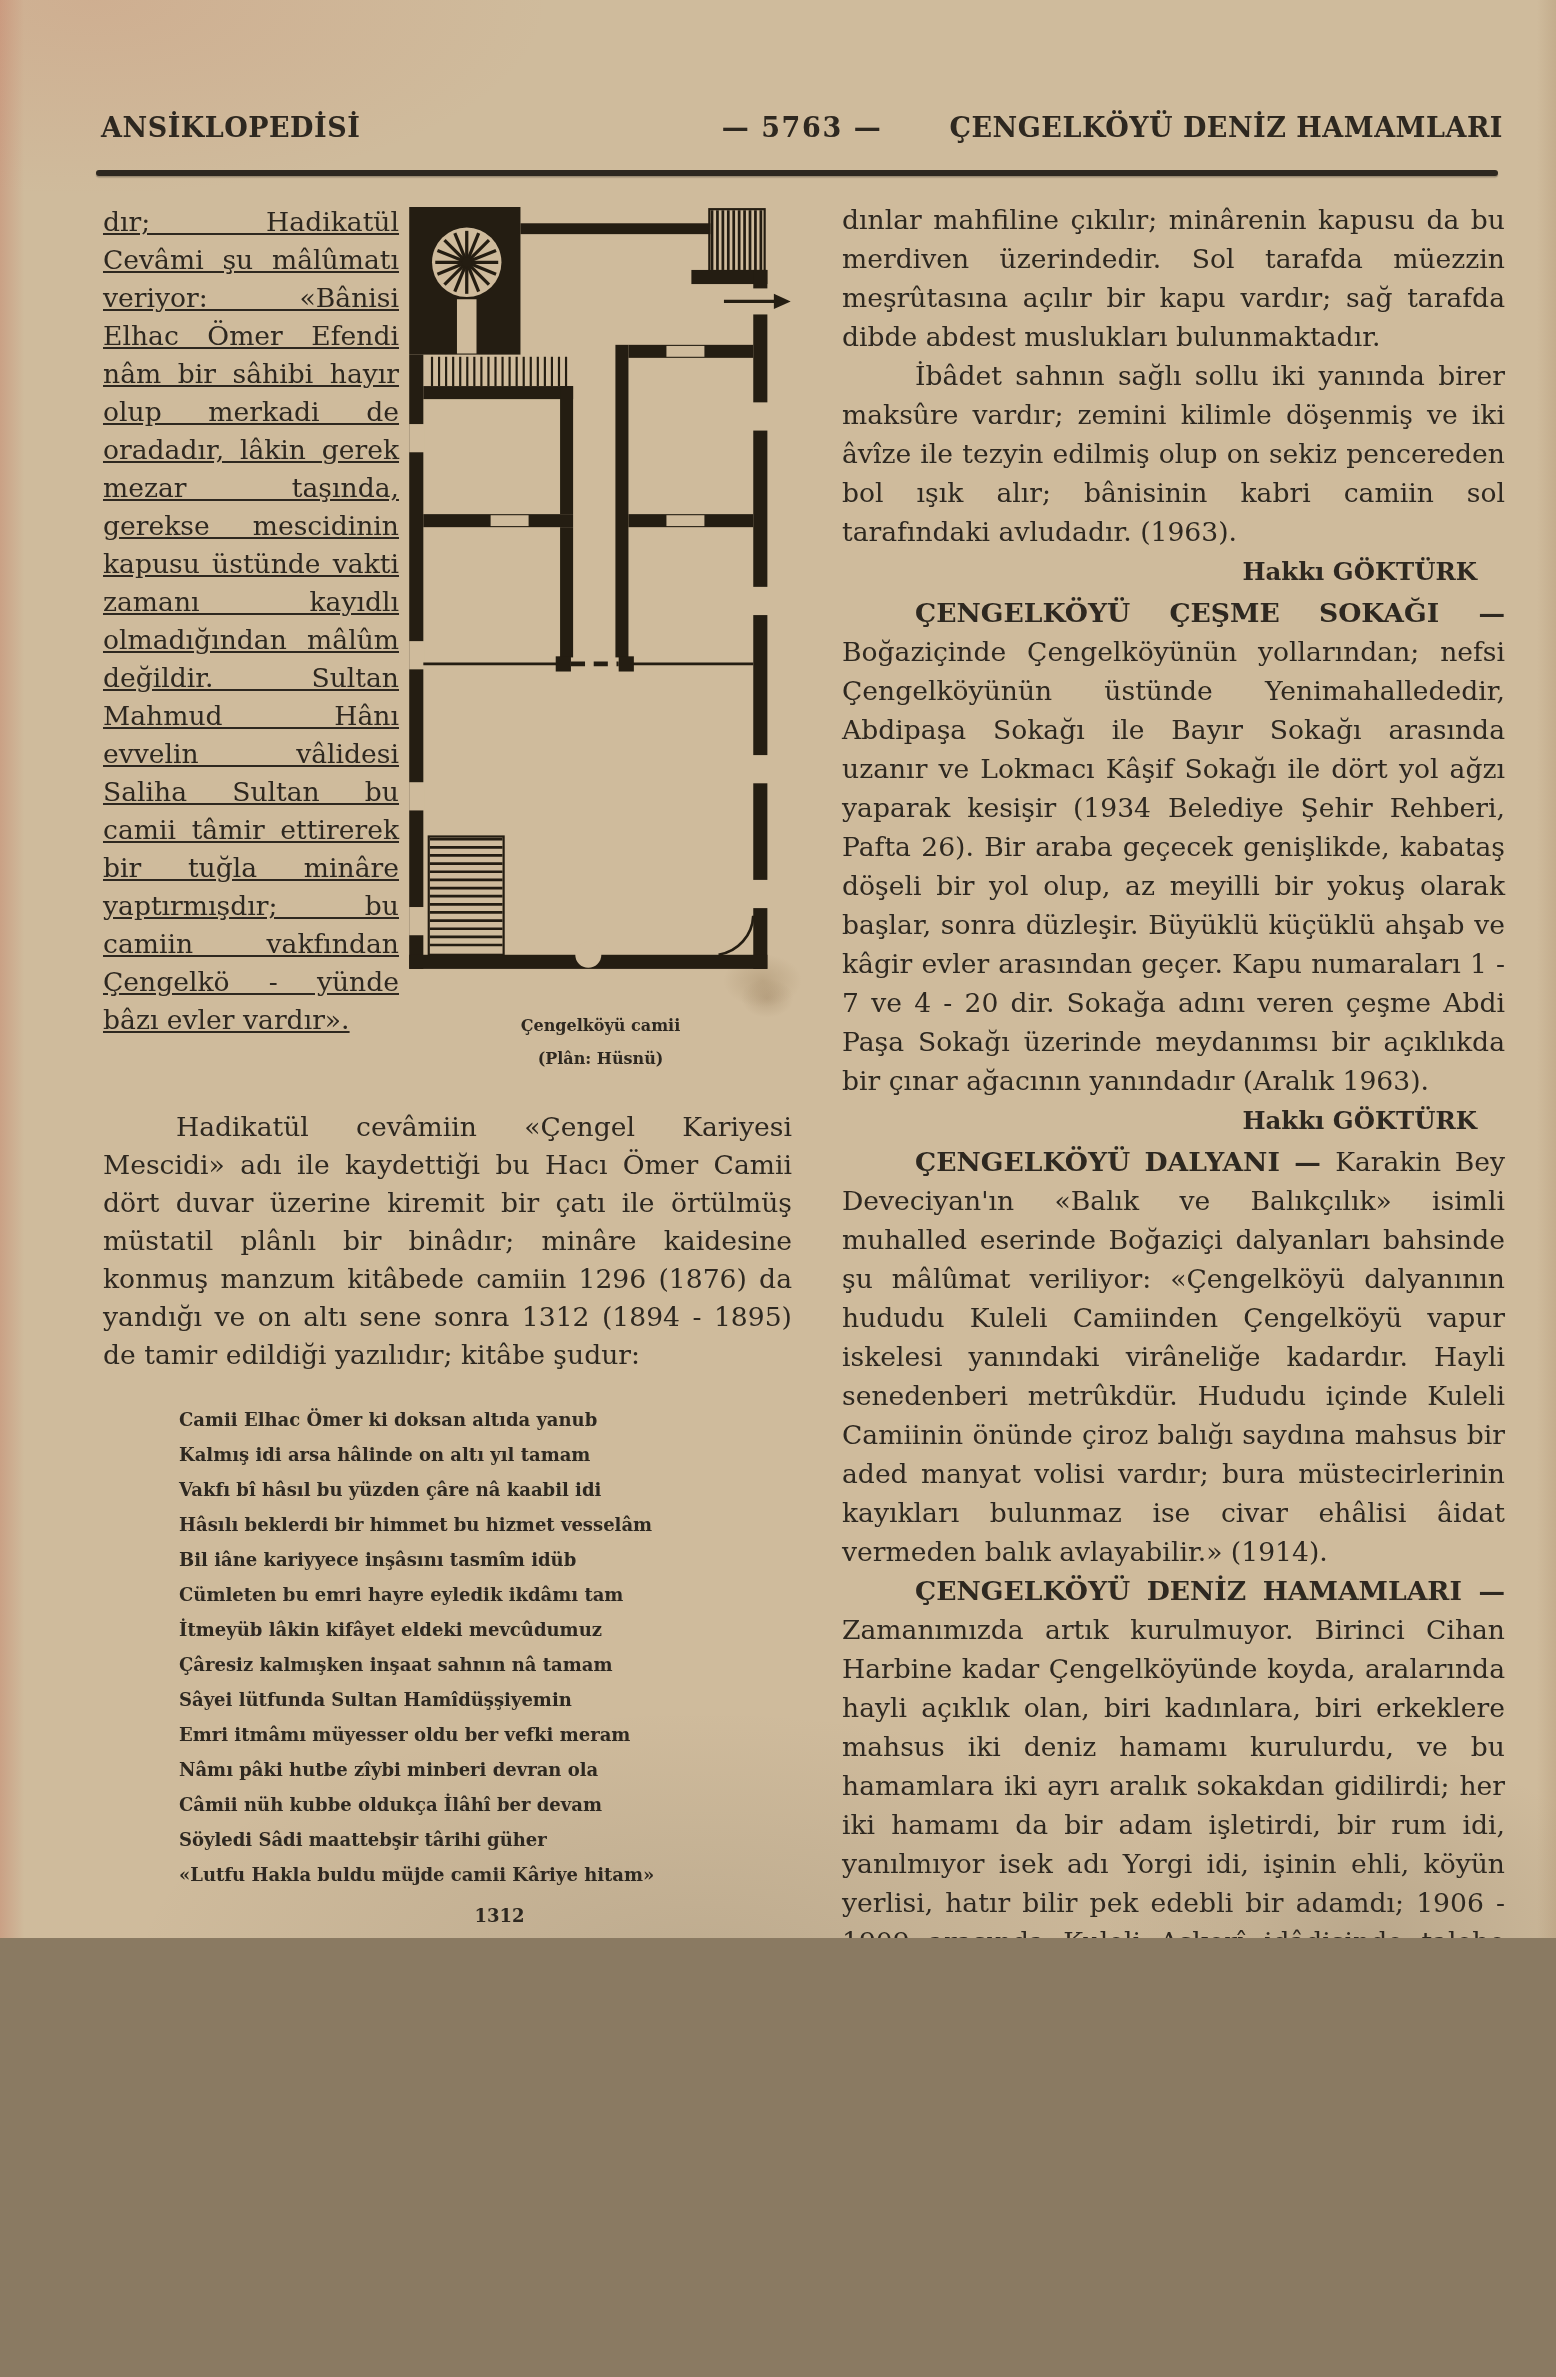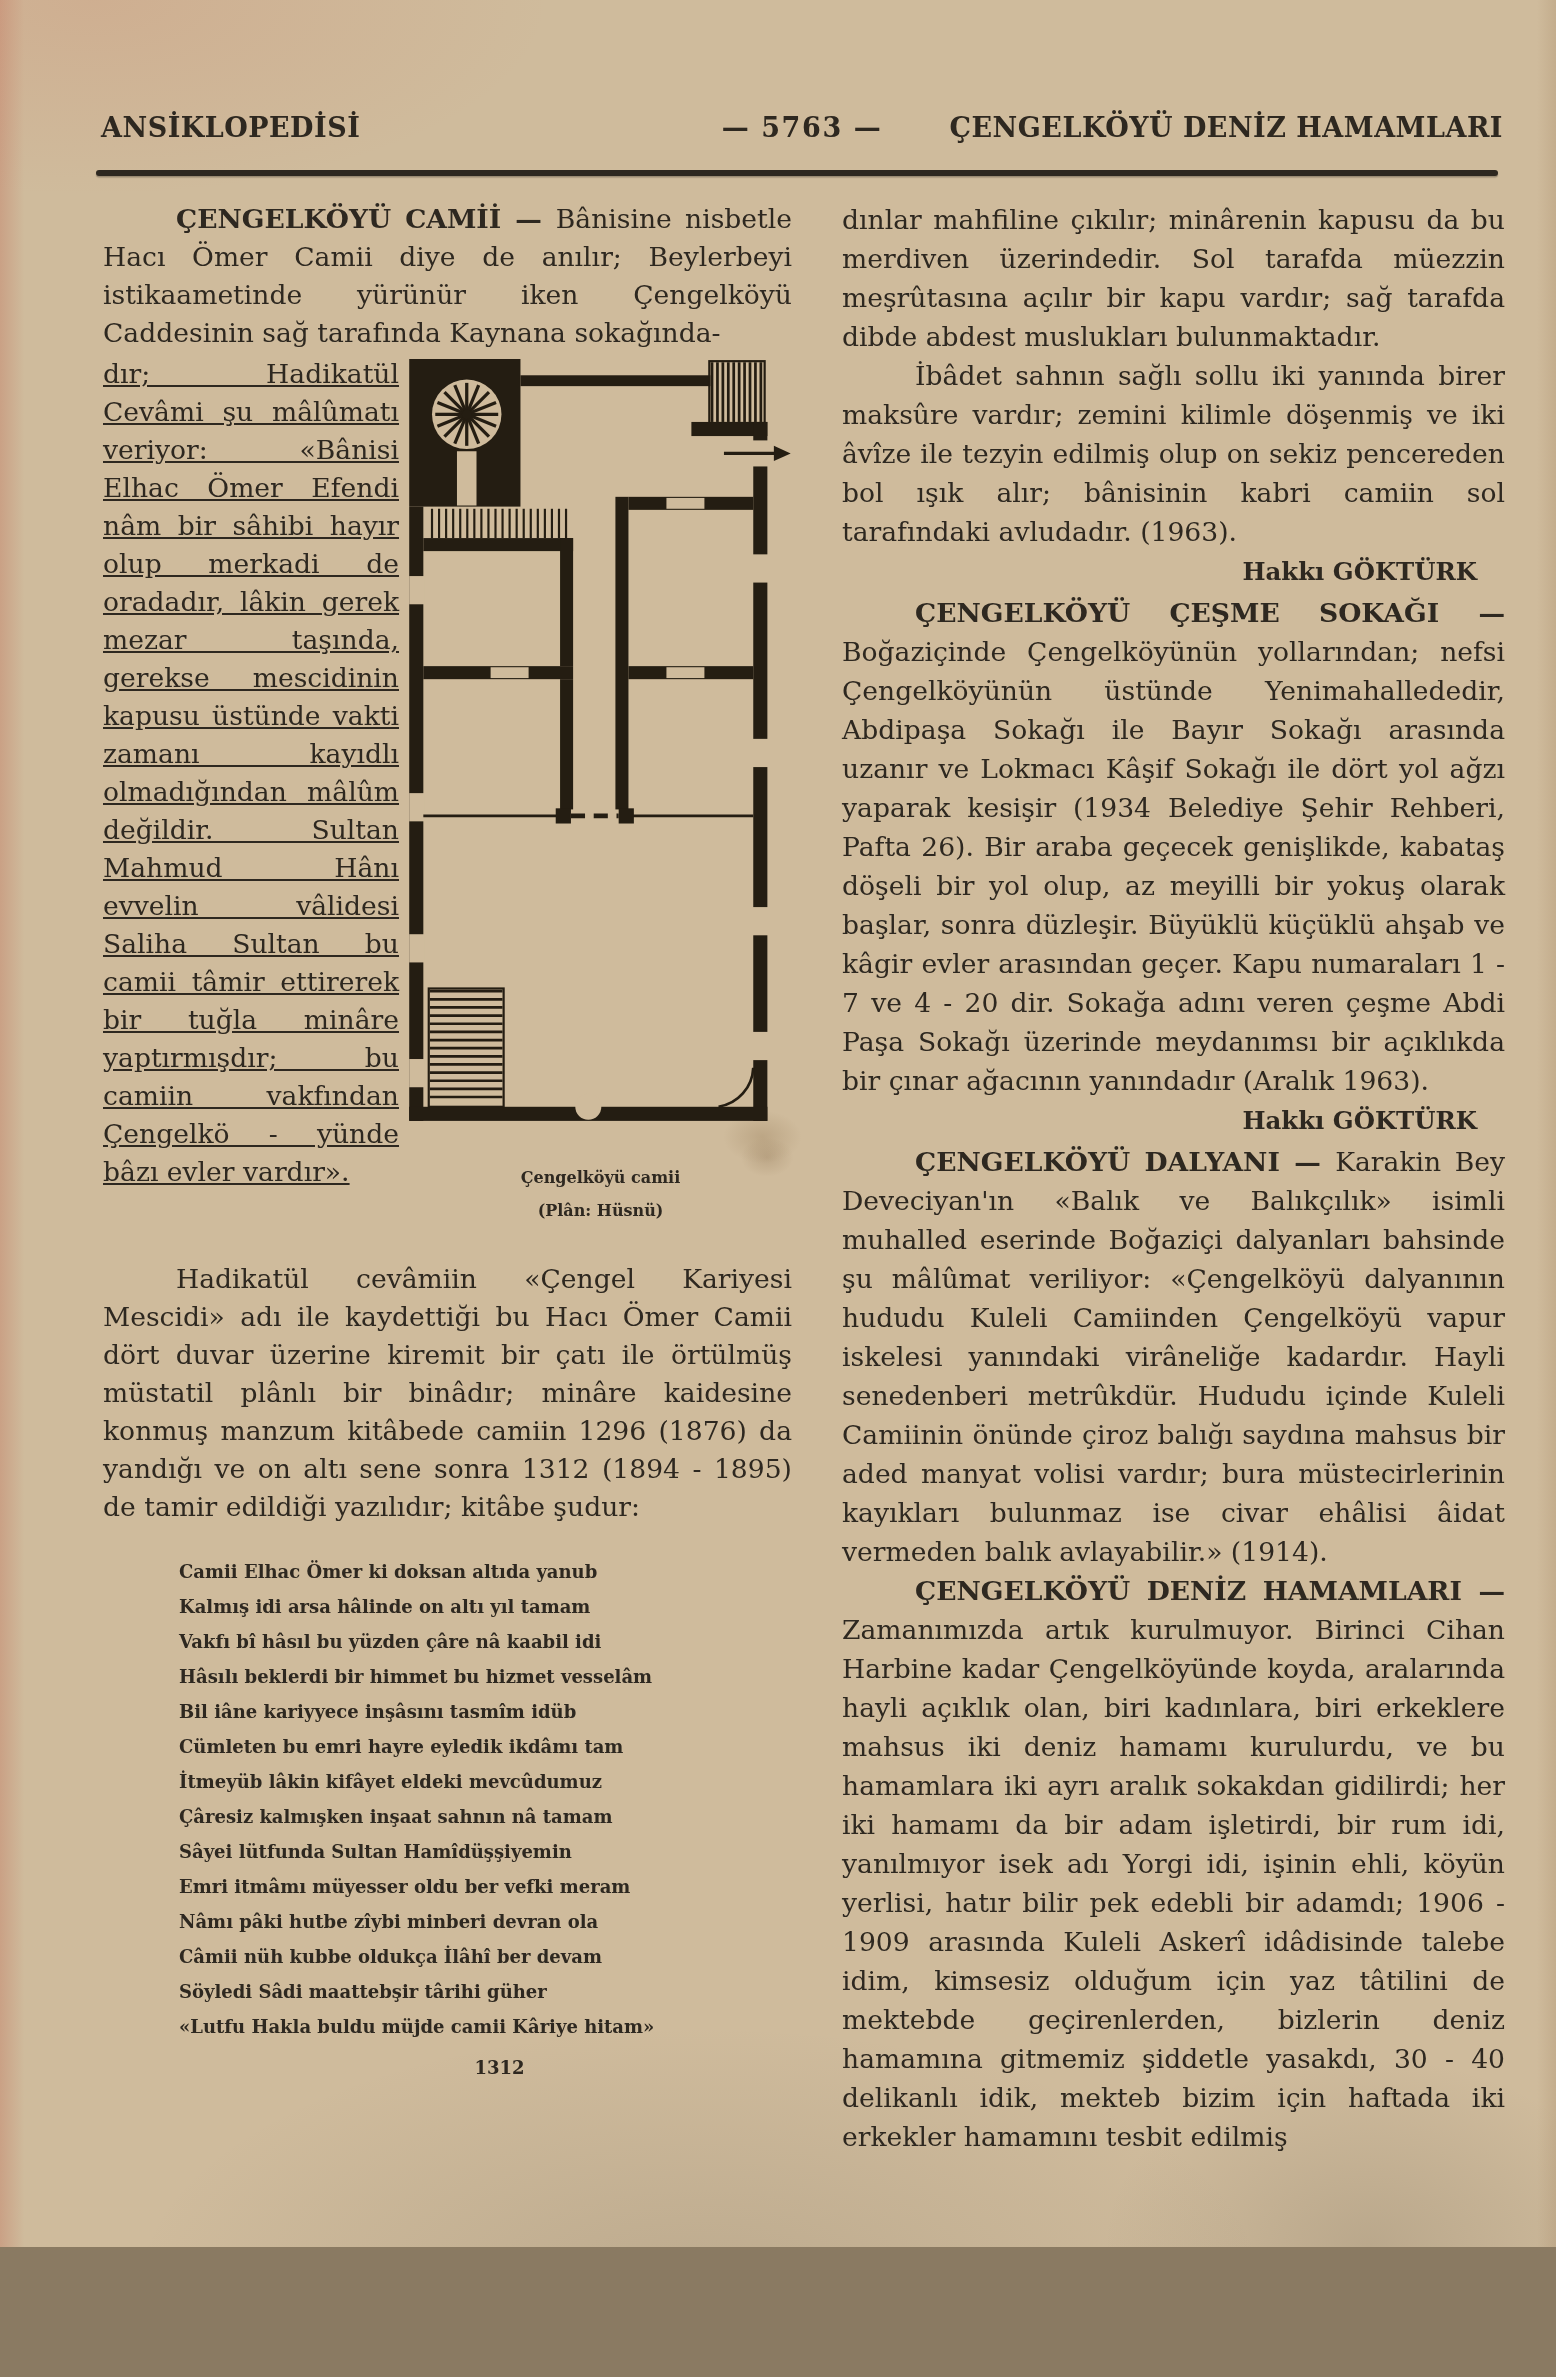--- a/index.html
+++ b/index.html
@@ -5,21 +5,21 @@
   :root{
     --paper:#cfbb9c;
     --ink:#2e2820;
     --plan-ink:#241d12;
   }
   *{box-sizing:border-box;}
   html,body{margin:0;padding:0;}
   body{background:#8a7a62;}
   .page{
     position:relative;
-    width:1556px;height:2247px;
+    width:1556px;height:1938px;
     margin:0 auto;
     color:var(--ink);
     font-family:"DejaVu Serif", serif;
     background:
       radial-gradient(760px 326px at 6% 0%, rgba(205,125,100,0.20), rgba(205,125,100,0) 60%),
       linear-gradient(90deg, rgba(190,100,80,0.30) 0px, rgba(190,100,80,0) 24.4px),
       linear-gradient(270deg, rgba(160,130,95,0.25) 0px, rgba(160,130,95,0) 19px),
       radial-gradient(814px 380px at 45% 102%, rgba(95,85,70,0.16), rgba(95,85,70,0) 70%),
       radial-gradient(380px 271px at 88% 100%, rgba(90,80,65,0.18), rgba(90,80,65,0) 70%),
       radial-gradient(49px 33px at 49% 50.6%, rgba(120,90,50,0.22), rgba(120,90,50,0) 80%),
@@ -69,21 +69,20 @@
 
   <header class="page-header">
     <span class="hdr-left">ANSİKLOPEDİSİ</span>
     <span class="hdr-center">— 5763 —</span>
     <span class="hdr-right">ÇENGELKÖYÜ DENİZ HAMAMLARI</span>
   </header>
   <div class="rule"></div>
 
   <div class="col col-left">
 
-    <p class="para indent"><span class="bold">ÇENGELKÖYÜ CAMİİ</span><span class="bold"> — </span><span>Bânisine nisbetle Hacı Ömer Camii diye de anılır; Beylerbeyi istikaametinde yürünür iken Çengelköyü Caddesinin sağ tarafında Kaynana sokağında-</span></p>
 
     <div class="figure-row">
       <div class="narrow para">dır; Hadikatül Cevâmi şu mâlûmatı veriyor: «Bânisi Elhac Ömer Efendi nâm bir sâhibi hayır olup merkadi de oradadır, lâkin gerek mezar taşında, gerekse mescidinin kapusu üstünde vakti zamanı kayıdlı olmadığından mâlûm değildir. Sultan Mahmud Hânı evvelin vâlidesi Saliha Sultan bu camii tâmir ettirerek bir tuğla minâre yaptırmışdır; bu camiin vakfından Çengelkö - yünde bâzı evler vardır».</div>
 
       <figure class="plan-figure">
         <svg class="plan" width="383" height="776" viewBox="0 0 705 1430" xmlns="http://www.w3.org/2000/svg">
 
           <rect x="0" y="0" width="205" height="272" class="ink"></rect>
           <circle cx="106" cy="102" r="64" class="paper-fill"></circle>
           <g class="spokes">

